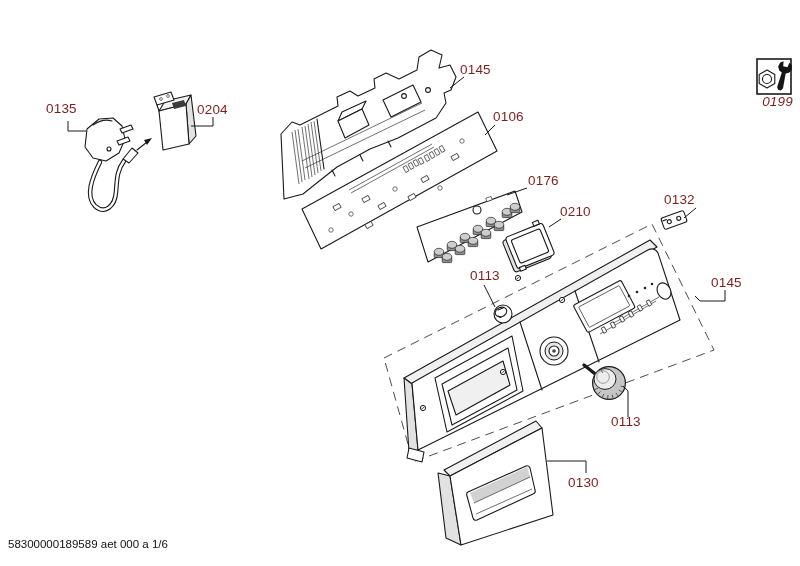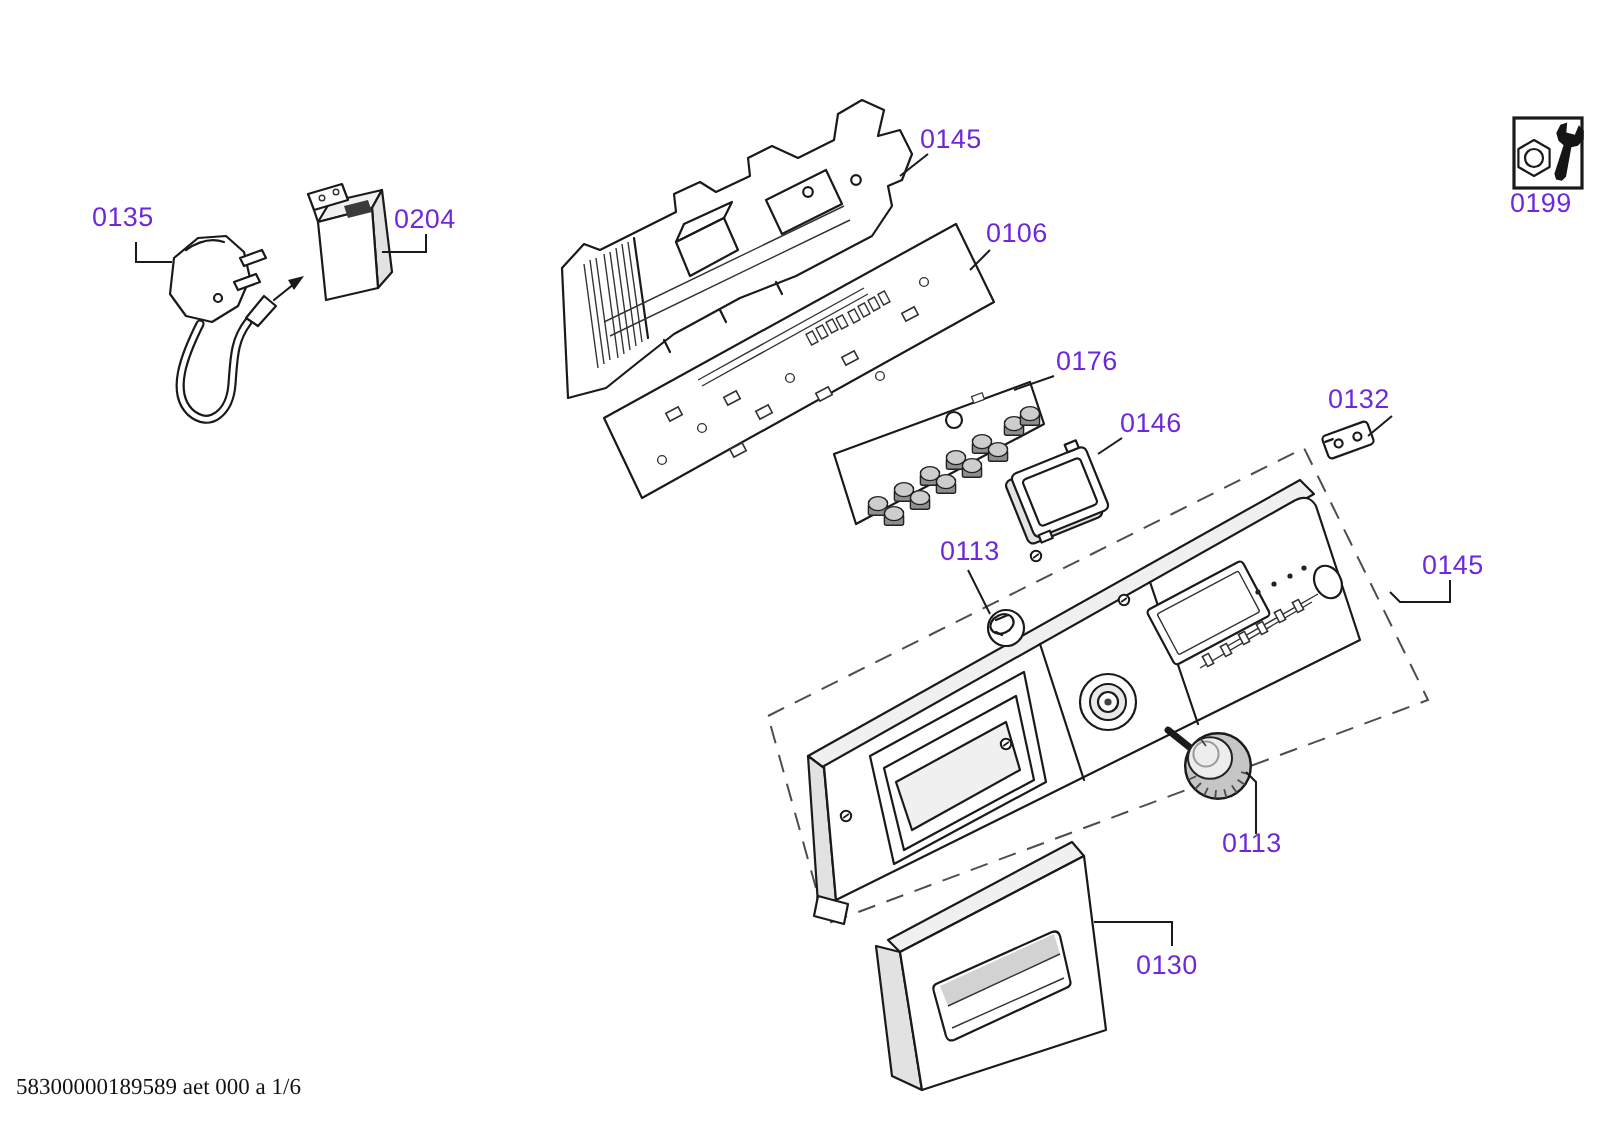--- a/index.html
+++ b/index.html
@@ -1,21 +1,21 @@
 <!DOCTYPE html>
 <html><head>
 <meta charset="utf-8">
 <style>
   html,body{margin:0;padding:0;background:#fff;}
   .stage{position:relative;width:800px;height:566px;background:#fff;overflow:hidden;
          font-family:"Liberation Sans",sans-serif;color:#111;}
   .stage svg{position:absolute;left:0;top:0;}
-  .lbl{position:absolute;font-size:13.5px;line-height:14px;letter-spacing:.2px;white-space:nowrap;color:#6d28d9;}
-  .lbl.center{width:38px;text-align:left;}
-  .footer{position:absolute;left:8px;top:538px;font-size:11.5px;color:#111;font-family:Liberation Serif, serif;}
+  .lbl{position:absolute;font-size:13.5px;line-height:14px;letter-spacing:.2px;white-space:nowrap;color:#7f1d1d;}
+  .lbl.center{width:38px;text-align:right;font-style:italic;}
+  .footer{position:absolute;left:8px;top:538px;font-size:11.5px;color:#111;}
   
   .o{fill:none;stroke:#1a1a1a;stroke-width:1.1;stroke-linejoin:round;stroke-linecap:round;}
   .w{fill:#ffffff;stroke:#1a1a1a;stroke-width:1.1;stroke-linejoin:round;}
   .g1{fill:#f0f0f0;stroke:#1a1a1a;stroke-width:1.1;stroke-linejoin:round;}
   .g2{fill:#e2e2e2;stroke:#1a1a1a;stroke-width:1.1;stroke-linejoin:round;}
   .g3{fill:#c6c6c6;stroke:#1a1a1a;stroke-width:1.2;}
   .thin{fill:none;stroke:#333;stroke-width:.7;}
   .dash{fill:none;stroke:#4d4d4d;stroke-width:1;stroke-dasharray:9 6;}
   .ldr{fill:none;stroke:#1a1a1a;stroke-width:1;}
 </style>
@@ -230,21 +230,21 @@
     </g>
     <polygon transform="rotate(14 783 76)" points="777,63.5 780,61.5 780.8,66.5 785.2,66.5 786,61.5 789,63.5 790,68 788,71.5 785,73 786,88 784.5,90.5 781.5,90.5 780,88 781,73 778,71.5 776,68" fill="#151515"></polygon>
   </g>
 </svg>
 
   <div class="lbl" style="left:46px;top:102px">0135</div>
   <div class="lbl" style="left:197px;top:103px">0204</div>
   <div class="lbl" style="left:460px;top:63px">0145</div>
   <div class="lbl" style="left:493px;top:110px">0106</div>
   <div class="lbl" style="left:528px;top:174px">0176</div>
-  <div class="lbl" style="left:560px;top:205px">0146</div>
+  <div class="lbl" style="left:560px;top:205px">0210</div>
   <div class="lbl" style="left:664px;top:193px">0132</div>
   <div class="lbl" style="left:711px;top:276px">0145</div>
   <div class="lbl" style="left:470px;top:269px">0113</div>
   <div class="lbl" style="left:611px;top:415px">0113</div>
   <div class="lbl" style="left:568px;top:476px">0130</div>
   <div class="lbl center" style="left:755px;top:95px">0199</div>
 
   <div class="footer">58300000189589 aet 000 a 1/6</div>
 </div>
 

